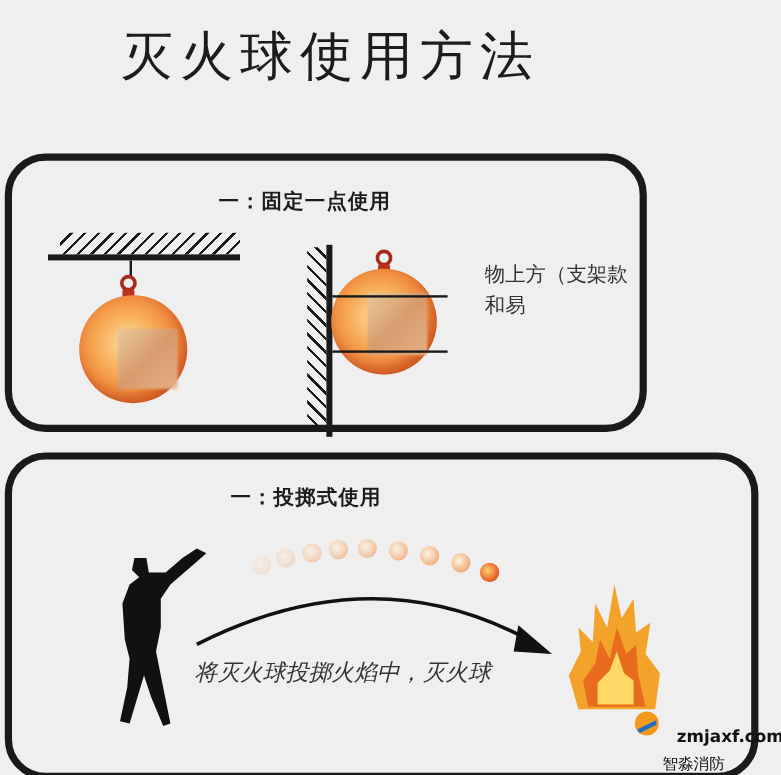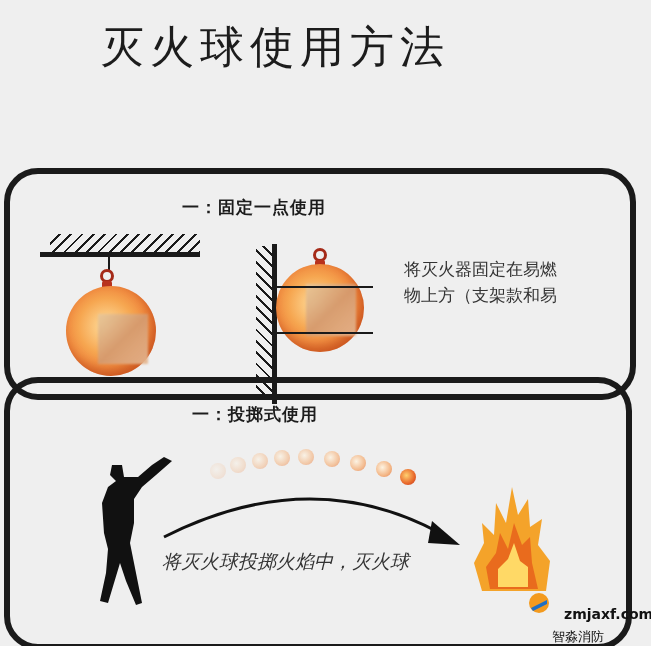--- a/index.html
+++ b/index.html
@@ -1,20 +1,20 @@
 <!DOCTYPE html>
 <html><head>
 <meta charset="utf-8">
 <style>
   html,body{margin:0;padding:0;}
   body{width:651px;height:646px;background:#efefef;position:relative;overflow:hidden;
        font-family:"DejaVu Sans","Liberation Sans",sans-serif;color:#222;}
   .title{position:absolute;left:100px;top:18px;font-size:44px;font-weight:normal;letter-spacing:6px;color:#1c1c1c;}
   .panel{position:absolute;border:6px solid #1a1a1a;border-radius:34px;box-sizing:border-box;}
-  #p1{left:4px;top:128px;width:632px;height:232px;margin-top:40px;}
+  #p1{left:4px;top:128px;width:535px;height:232px;}
   #p2{left:4px;top:377px;width:628px;height:273px;}
   .heading{position:absolute;font-size:17px;font-weight:bold;color:#1c1c1c;letter-spacing:1px;}
   .desc{position:absolute;font-size:17px;line-height:26px;color:#333;}
   .ball{position:absolute;border-radius:50%;
         background:radial-gradient(circle at 45% 45%, #ffe0a0 0%, #f6a650 40%, #e8672a 80%, #c9461c 100%);
         box-shadow:inset -4px -6px 10px rgba(160,50,10,.4);}
   .blur{position:absolute;background:linear-gradient(135deg,#e8c89a,#d49a70,#e6b891);filter:blur(1px);opacity:.9;}
   .ring{position:absolute;border:3px solid #a52a18;border-radius:50%;box-sizing:border-box;}
   .cap{position:absolute;background:#b8321e;border-radius:2px;}
   .bar{position:absolute;background:#1a1a1a;}
@@ -43,21 +43,20 @@
   <div class="hatch" style="left:246px;top:72px;width:16px;height:150px;background:repeating-linear-gradient(45deg, transparent 0 6px, #1a1a1a 6px 8px);"></div>
   <div class="bar" style="left:262px;top:70px;width:5px;height:160px;"></div>
   <div class="ring" style="left:303px;top:74px;width:14px;height:14px;"></div>
   <div class="cap" style="left:305px;top:86px;width:10px;height:8px;"></div>
   <div class="ball" style="left:266px;top:90px;width:88px;height:88px;"></div>
   <div class="blur" style="left:296px;top:110px;width:50px;height:52px;"></div>
   <div class="bar" style="left:267px;top:112px;width:96px;height:2px;"></div>
   <div class="bar" style="left:267px;top:158px;width:96px;height:2px;"></div>
 
   <div class="desc" style="left:394px;top:82px;">
-    <div>将灭火器固定在易燃</div>
     <div>物上方（支架款和易</div>
   </div>
 </div>
 
 <div class="panel" id="p2">
   <div class="heading" style="left:182px;top:20px;">一：投掷式使用</div>
 
   <svg style="position:absolute;left:84px;top:70px;" width="80" height="160" viewBox="0 0 80 160">
     <path d="M70 4 L78 8 L62 22 L48 34 L40 46 L40 70 L36 90 L40 110 L44 130 L48 150 L42 152 L32 128 L26 110 L20 130 L14 150 L6 148 L12 120 L14 96 L10 80 L8 50 L14 34 L22 28 L16 22 L18 12 L28 12 L30 24 L44 24 L58 12 Z" fill="#111"></path>
   </svg>

